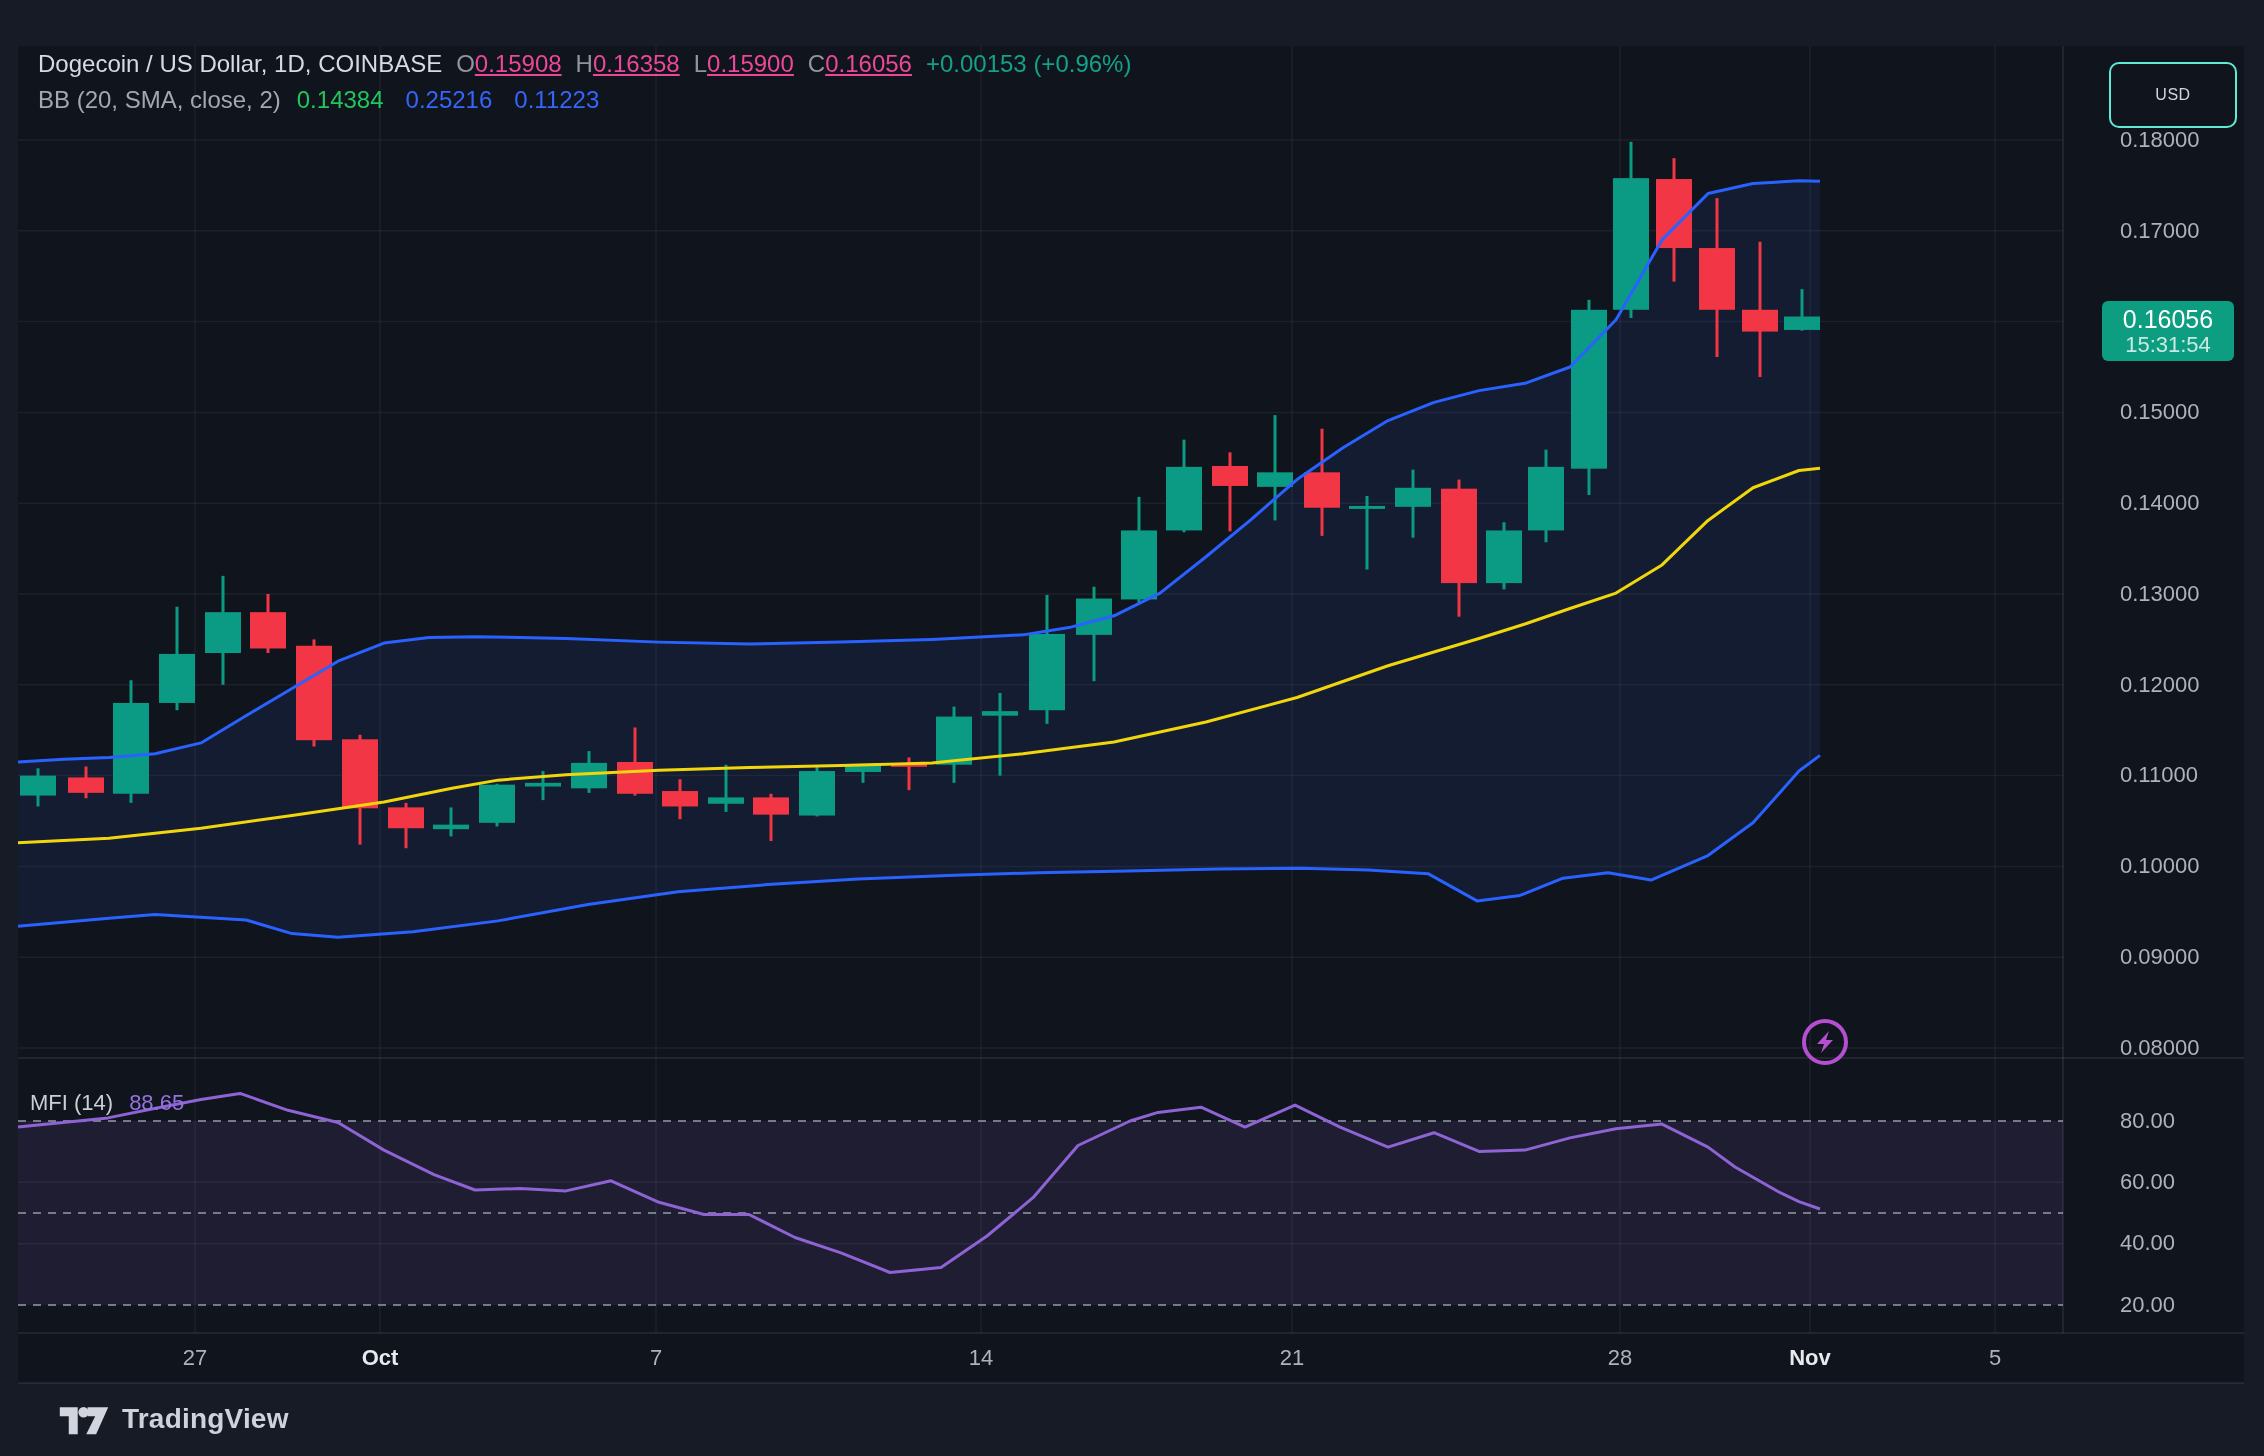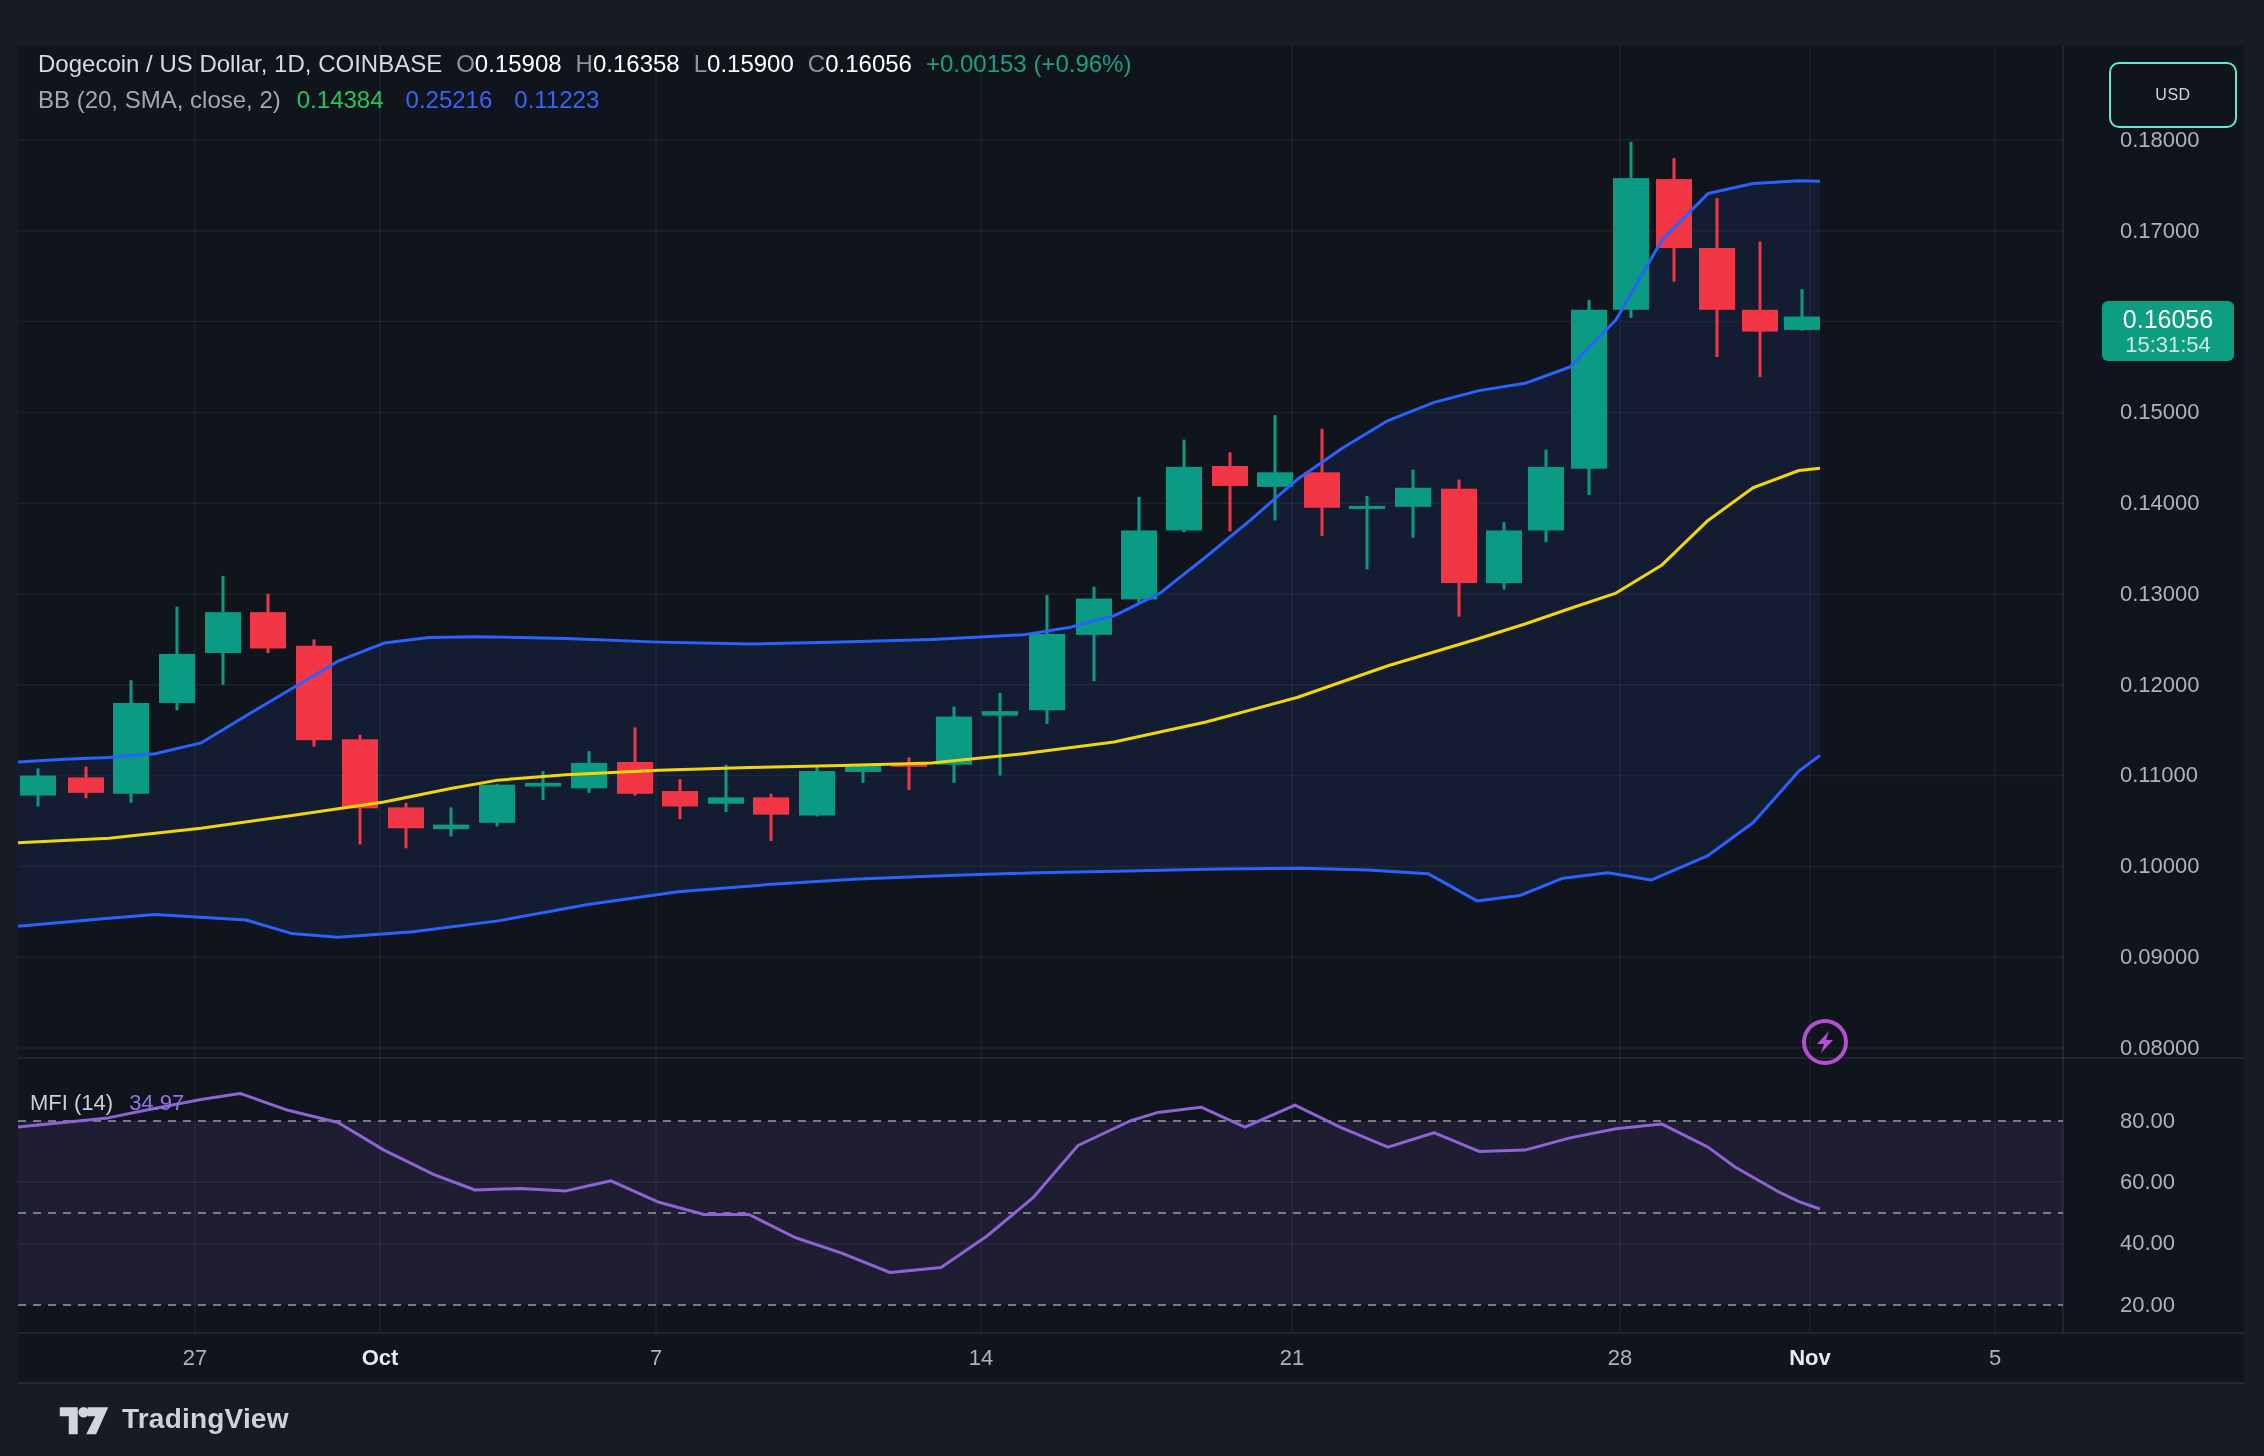--- a/index.html
+++ b/index.html
@@ -22,21 +22,21 @@
   }
   #chart-svg{position:absolute;left:0;top:0;}
   .legend{
     position:absolute;left:38px;display:flex;align-items:center;
     font-size:24px;white-space:pre;cursor:default;z-index:5;
   }
   #legend-row1{top:50px;}
   #legend-row2{top:86px;text-align:right;}
   .leg-title{color:#d7dae1;}
   .leg-letter{color:#9096a1;margin-left:14px;}
-  .leg-val{color:#ffffff;}
+  .leg-val{color:#ec4899;text-decoration:underline;}
   .leg-change{color:#14a189;margin-left:14px;}
   .bb-label{color:#a2a7b2;}
   .bb-v1{color:#22c55e;margin-left:16px;}
   .bb-v2{color:#3466fa;margin-left:22px;}
   .bb-v3{color:#3466fa;margin-left:22px;}
   #mfi-legend{
     position:absolute;left:30px;top:1090px;font-size:22px;z-index:5;
     display:flex;cursor:default;
   }
   #mfi-legend .mfi-label{color:#caced6;}
@@ -308,21 +308,21 @@
 
   <div id="legend-row2" class="legend">
     <span class="bb-label">BB (20, SMA, close, 2)</span>
     <span class="bb-v1">0.14384</span>
     <span class="bb-v2">0.25216</span>
     <span class="bb-v3">0.11223</span>
   </div>
 
   <div id="mfi-legend">
     <span class="mfi-label">MFI (14)</span>
-    <span class="mfi-value">34.97</span>
+    <span class="mfi-value">88.65</span>
   </div>
 
   <div id="usd-button">USD</div>
 
   <div id="price-tag">
     <span class="tag-price">0.16056</span>
     <span class="tag-countdown">15:31:54</span>
   </div>
 
   <div id="price-axis-region" class="axis-region"></div>

